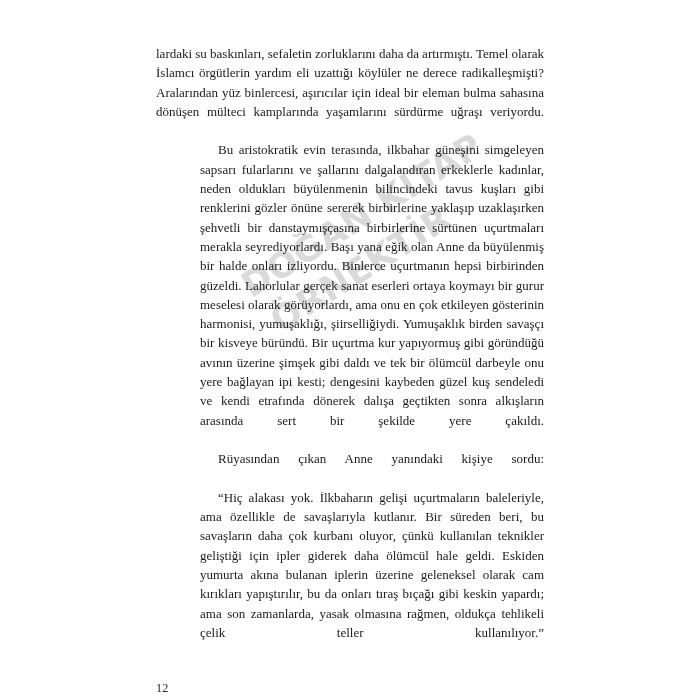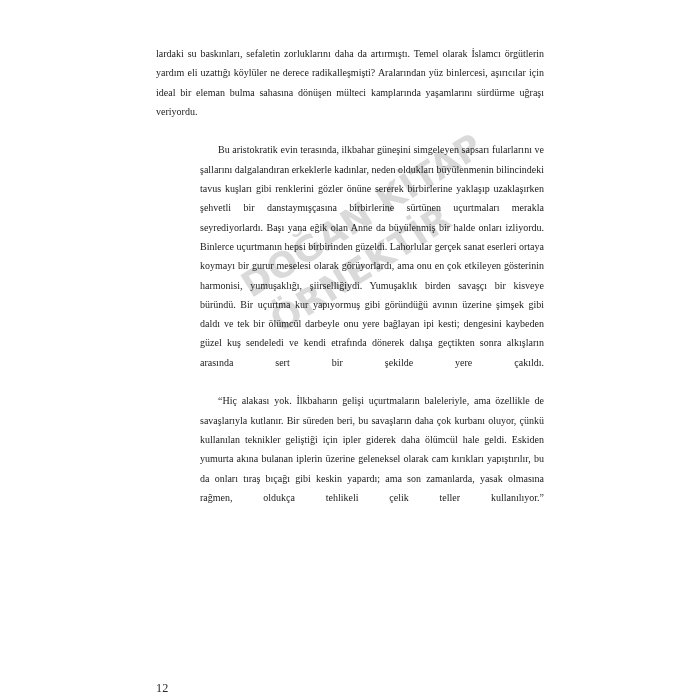--- a/index.html
+++ b/index.html
@@ -68,21 +68,21 @@
     left: 156px;
     top: 44px;
     width: 388px;
     z-index: 2;
   }
 
   .para {
     margin: 0;
     text-align: justify;
     text-justify: inter-word;
-    font-size: 10px;
+    font-size: 13px;
     line-height: 19.3px;
     hyphens: none;
     word-spacing: -0.1px;
   }
   .para.cont {            
     text-indent: 0;
   }
   .para.indent {
     text-indent: 18px;
     margin-left: 44px;
@@ -114,19 +114,20 @@
   <div class="watermark-layer">
     <div class="watermark">
       <span class="wm-line1">DOĞAN KİTAP</span>
       <span class="wm-line2">ÖRNEKTİR</span>
     </div>
   </div>
 
   <div class="text-column">
     <p class="para cont">lardaki su baskınları, sefaletin zorluklarını daha da artırmıştı. Temel olarak İslamcı örgütlerin yardım eli uzattığı köylüler ne derece radikalleşmişti? Aralarından yüz binlercesi, aşırıcılar için ideal bir eleman bulma sahasına dönüşen mülteci kamplarında yaşamlarını sürdürme uğraşı veriyordu.</p>
     <p class="para indent">Bu aristokratik evin terasında, ilkbahar güneşini simgeleyen sapsarı fularlarını ve şallarını dalgalandıran erkeklerle kadınlar, neden oldukları büyülenmenin bilincindeki tavus kuşları gibi renklerini gözler önüne sererek birbirlerine yaklaşıp uzaklaşırken şehvetli bir danstaymışçasına birbirlerine sürtünen uçurtmaları merakla seyrediyorlardı. Başı yana eğik olan Anne da büyülenmiş bir halde onları izliyordu. Binlerce uçurtmanın hepsi birbirinden güzeldi. Lahorlular gerçek sanat eserleri ortaya koymayı bir gurur meselesi olarak görüyorlardı, ama onu en çok etkileyen gösterinin harmonisi, yumuşaklığı, şiirselliğiydi. Yumuşaklık birden savaşçı bir kisveye büründü. Bir uçurtma kur yapıyormuş gibi göründüğü avının üzerine şimşek gibi daldı ve tek bir ölümcül darbeyle onu yere bağlayan ipi kesti; dengesini kaybeden güzel kuş sendeledi ve kendi etrafında dönerek dalışa geçtikten sonra alkışların arasında sert bir şekilde yere çakıldı.</p>
+    <p class="para indent">Rüyasından çıkan Anne yanındaki kişiye sordu:</p>
     <p class="para indent">“Hiç alakası yok. İlkbaharın gelişi uçurtmaların baleleriyle, ama özellikle de savaşlarıyla kutlanır. Bir süreden beri, bu savaşların daha çok kurbanı oluyor, çünkü kullanılan teknikler geliştiği için ipler giderek daha ölümcül hale geldi. Eskiden yumurta akına bulanan iplerin üzerine geleneksel olarak cam kırıkları yapıştırılır, bu da onları tıraş bıçağı gibi keskin yapardı; ama son zamanlarda, yasak olmasına rağmen, oldukça tehlikeli çelik teller kullanılıyor.”</p>
 
   </div>
 
   <div class="folio">12</div>
 
 </div>
 
 </body></html>

